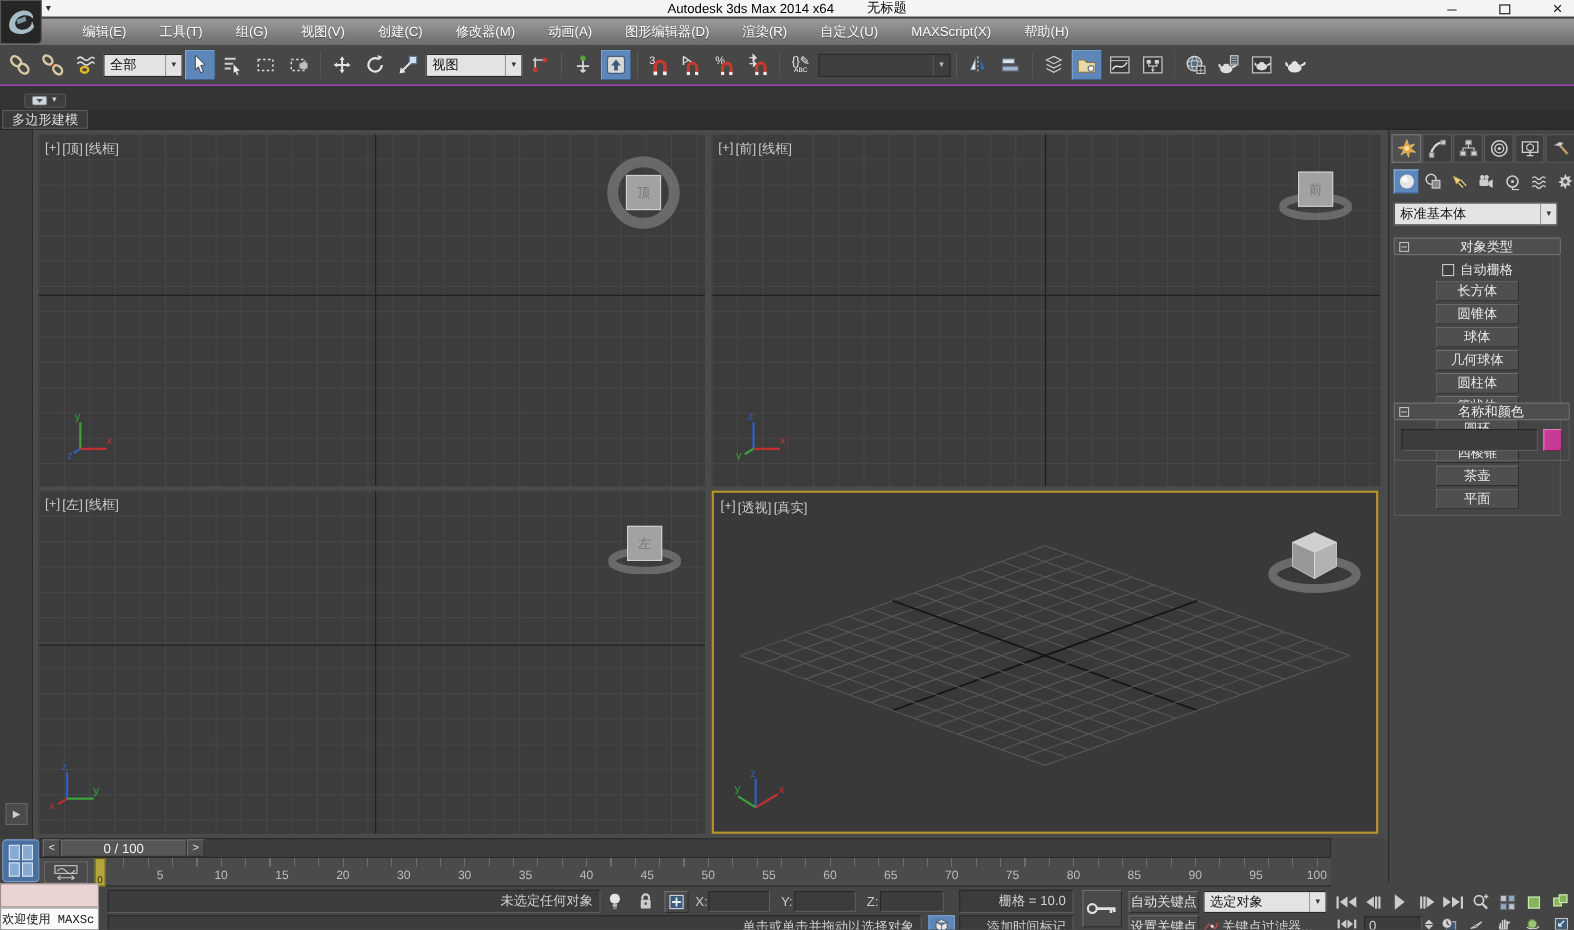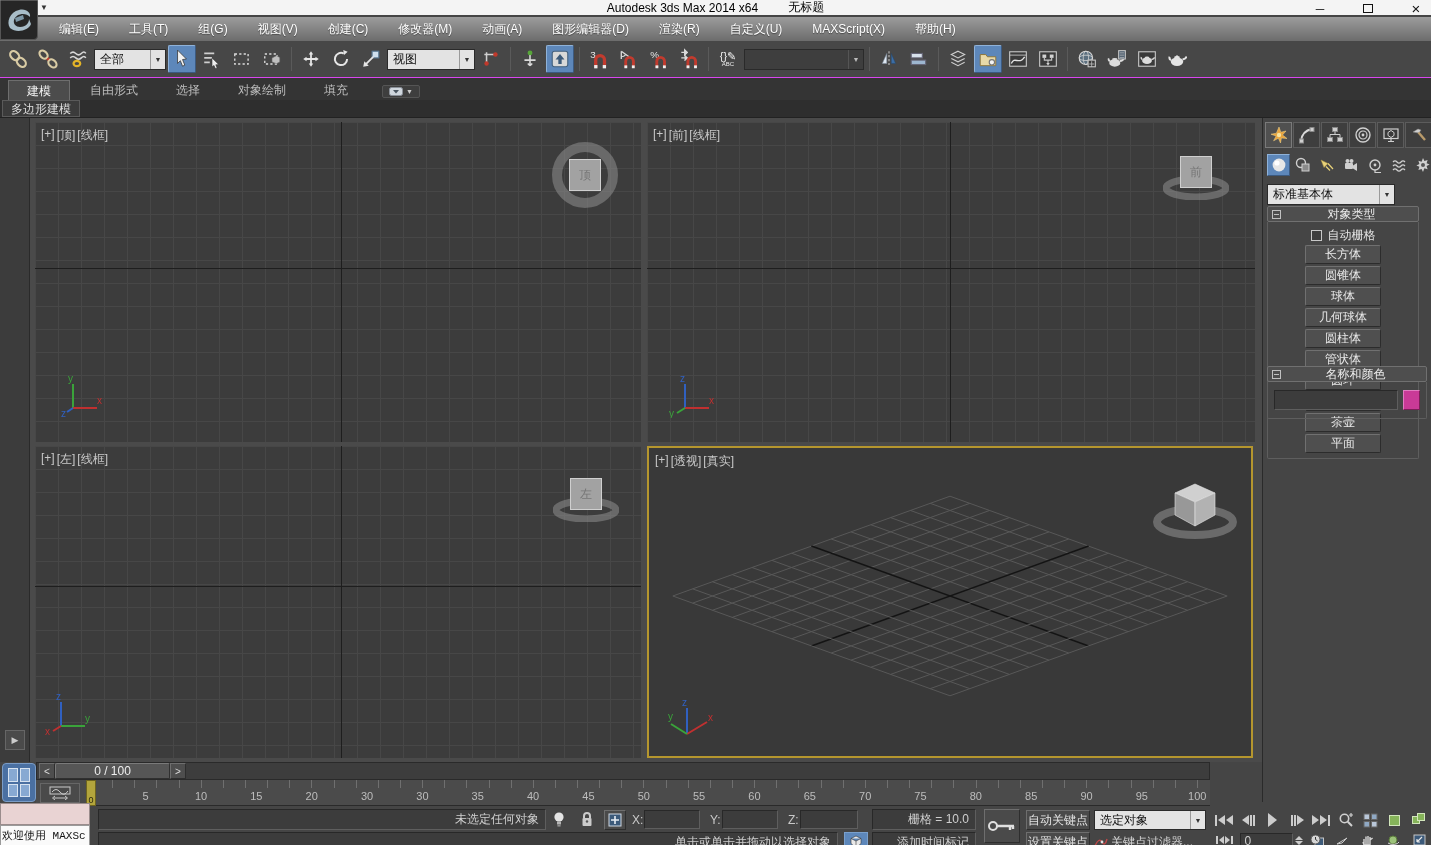--- a/index.html
+++ b/index.html
@@ -4,21 +4,21 @@
 <style>
   * { margin:0; padding:0; box-sizing:border-box; }
   html,body { width:1431px; height:845px; overflow:hidden; }
   body { position:relative; background:#454545; font-family:"Liberation Sans",sans-serif; font-size:12px; color:#d6d6d6; }
   .abs { position:absolute; }
   
   .titlebar { left:0; top:0; width:1431px; height:15px; background:#f4f4f4; color:#000; display:flex; align-items:center; justify-content:center; font-size:12px; }
   .winbtns { right:4px; top:0; height:17px; display:flex; gap:26px; align-items:center; color:#111; }
   .winbtn { width:22px; text-align:center; cursor:default; font-size:12px; }
   .maxbox { width:10px; height:9px; border:1.5px solid #111; display:inline-block; }
-  .menubar { left:0; top:17px; width:1431px; height:24px; background:linear-gradient(#9c9c9c,#6c6c6c); display:flex; align-items:center; padding-left:44px; }
+  .menubar { left:0; top:17px; width:1431px; height:24px; background:linear-gradient(#9c9c9c,#6c6c6c); display:flex; align-items:center; padding-left:60px; }
   .menu-item { padding:0 15px; color:#fff; text-shadow:0 1px 1px rgba(0,0,0,.45); height:24px; line-height:24px; }
   .appbtn { left:0; top:0; width:38px; height:40px; background:#262626; border:1px solid #555; border-radius:0 0 4px 0; display:flex; align-items:center; justify-content:center; }
   .appdrop { left:40px; top:3px; width:12px; font-size:8px; color:#333; }
   
   .toolbar { left:0; top:41px; width:1431px; height:37px; background:#474747; border-bottom:1px solid #d946ef; display:flex; align-items:center; gap:2px; padding:0 4px; }
   .tbtn { width:28px; height:28px; display:flex; align-items:center; justify-content:center; border:1px solid transparent; border-radius:2px; flex:0 0 auto; }
   .tbtn.on { background:#5d87ba; border-color:#8fb2d9 #3c5a80 #3c5a80 #8fb2d9; }
   .tsep { width:1px; height:24px; background:#333; margin:0 3px; flex:0 0 auto; border-right:1px solid #5a5a5a; }
   .combo { height:21px; background:#e3e3e3; color:#111; border:1px solid #2a2a2a; display:flex; align-items:center; justify-content:space-between; padding-left:5px; flex:0 0 auto; }
   .combo .arr { width:15px; height:100%; border-left:1px solid #9a9a9a; display:flex; align-items:center; justify-content:center; font-size:7px; color:#333; }
@@ -335,28 +335,20 @@
     <svg width="20" height="20" viewBox="0 0 18 18">
         <ellipse cx="9" cy="11.5" rx="5.6" ry="3.8" fill="#e4e4e4"></ellipse>
         <path d="M14,9.5 q3.2,-.6 3.6,-2.8 M3.6,10 q-2,-1.2 -1.2,-3" stroke="#e4e4e4" stroke-width="1.8" fill="none"></path>
         <ellipse cx="9" cy="7.5" rx="2.6" ry="1.1" fill="#e4e4e4"></ellipse>
         <circle cx="9" cy="6.6" r=".9" fill="#e4e4e4"></circle>
       </svg>
   </div>
 </div>
 
 <div class="abs ribbon">
-  <div style="display:flex;gap:2px;align-items:flex-end">
-
-  <div class="rtab active">建模</div>
-      <div class="rtab">自由形式</div>
-      <div class="rtab">选择</div>
-      <div class="rtab">对象绘制</div>
-      <div class="rtab">填充</div>
-    </div>
   <div class="rmin" style="margin-left:14px;margin-bottom:2px">
     <svg width="14" height="9" viewBox="0 0 14 9">
         <rect x="0.5" y="0.5" width="13" height="8" rx="2" fill="#cfd6dd" stroke="#8a9099"></rect>
         <path d="M4,3 h6 l-3,3.4 Z" fill="#4a5560"></path>
       </svg>
     <span style="font-size:7px;color:#ccc">▼</span>
   </div>
 </div>
 <div class="abs ribbon2">
   <div class="abs rpanel">多边形建模</div>
@@ -576,26 +568,26 @@
           <path d="M2,5 q2,-2.4 4,0 t4,0 t4,0 M2,9 q2,-2.4 4,0 t4,0 t4,0 M2,13 q2,-2.4 4,0 t4,0 t4,0" fill="none" stroke="#d0d0d0" stroke-width="1.2"></path>
         </svg>
     </div>
     <div class="cp-cat">
       <svg width="16" height="16" viewBox="0 0 16 16">
           <path d="M8,1 l1.4,3 l3.2,-1 l-1,3.2 l3,1.4 l-3,1.4 l1,3.2 l-3.2,-1 L8,15 l-1.4,-3 l-3.2,1 l1,-3.2 L1.4,8.4 l3,-1.4 l-1,-3.2 l3.2,1 Z" fill="#cfcfcf"></path>
           <circle cx="8" cy="8" r="2" fill="#555"></circle>
         </svg>
     </div>
   </div>
-  <div class="abs combo" style="left:4px;top:66px;width:128px">
+  <div class="abs combo" style="left:4px;top:66px;width:149px">
     <span>标准基本体</span>
     <span class="arr">▼</span>
   </div>
 
-  <div class="abs" style="left:4px;top:88px;width:152px">
+  <div class="abs" style="left:4px;top:98px;width:152px">
     <div class="rollhead">
       <span class="rollmin"></span>
       <span style="flex:1;text-align:center">对象类型</span>
     </div>
     <div class="rollbody" style="padding:4px 0 4px 0">
       <div style="display:flex;align-items:center;justify-content:center;gap:6px;height:18px">
         <span class="checkbox"></span>
         <span style="color:#e4e4e4">自动栅格</span>
       </div>
       <div style="display:flex;flex-wrap:wrap;justify-content:center">

